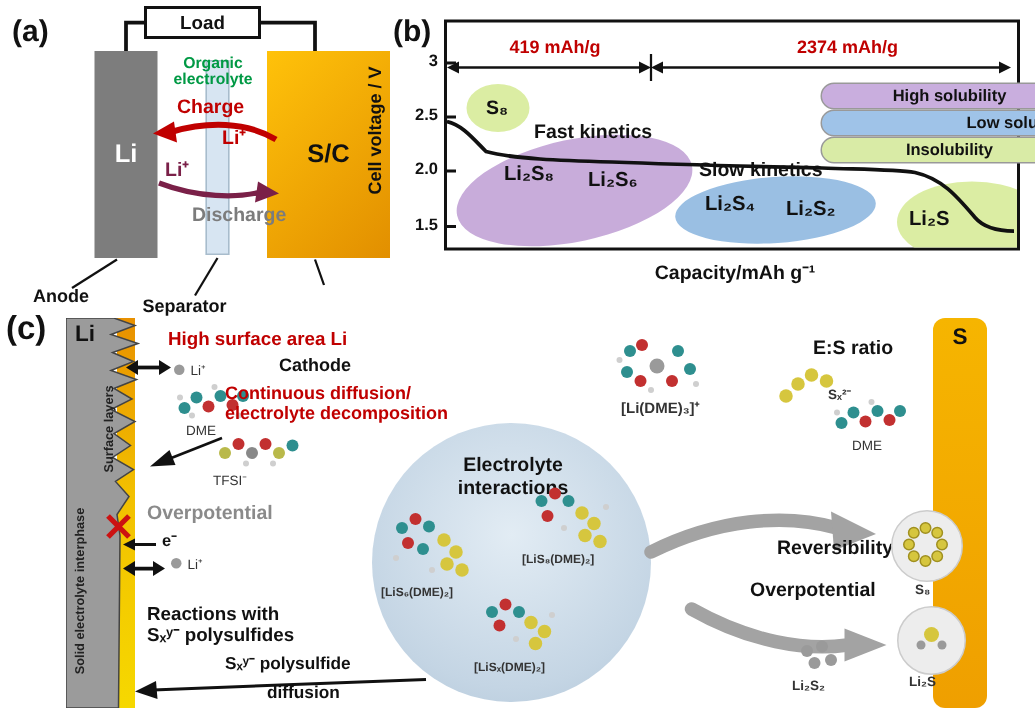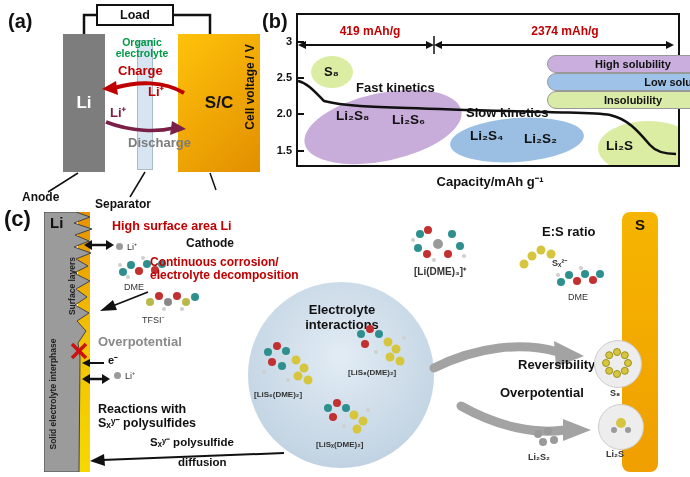--- a/index.html
+++ b/index.html
@@ -140,21 +140,21 @@
     <circle cx="39" cy="18" r="4" fill="#c23030"></circle>
       <circle cx="46" cy="12" r="4" fill="#2e8f8f"></circle>
     <circle cx="4" cy="13" r="2" fill="#cfcfcf"></circle>
       <circle cx="12" cy="25" r="2" fill="#cfcfcf"></circle>
     <circle cx="27" cy="6" r="2" fill="#cfcfcf"></circle>
       <circle cx="43" cy="25" r="2" fill="#cfcfcf"></circle>
   </svg>
   <div class="abs cap" style="left:124px;top:282px;">DME</div>
 
   <div class="abs b red" style="left:150px;top:256px;font-size:12px;line-height:13px;">
-    <div>Continuous corrosion/</div>
+    <div>Continuous diffusion/</div>
     <div>electrolyte decomposition</div>
   </div>
   <svg class="abs" style="left:98px;top:288px;" width="52" height="26">
     <line x1="50" y1="4" x2="12" y2="19" stroke="#111" stroke-width="1.8"></line>
     <polygon points="15,12 2,23 19,22" fill="#111"></polygon>
   </svg>
 
   <svg class="abs" style="left:142px;top:288px;" width="60" height="26">
     <circle cx="8" cy="14" r="4" fill="#b9b94a"></circle>
       <circle cx="17" cy="8" r="4" fill="#c23030"></circle>

